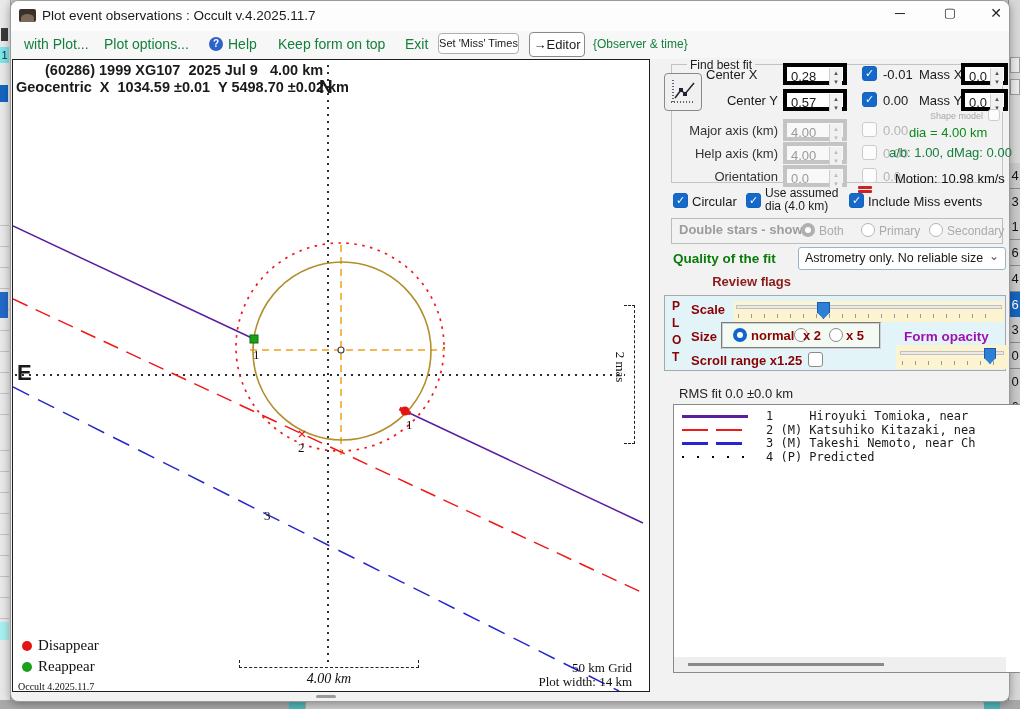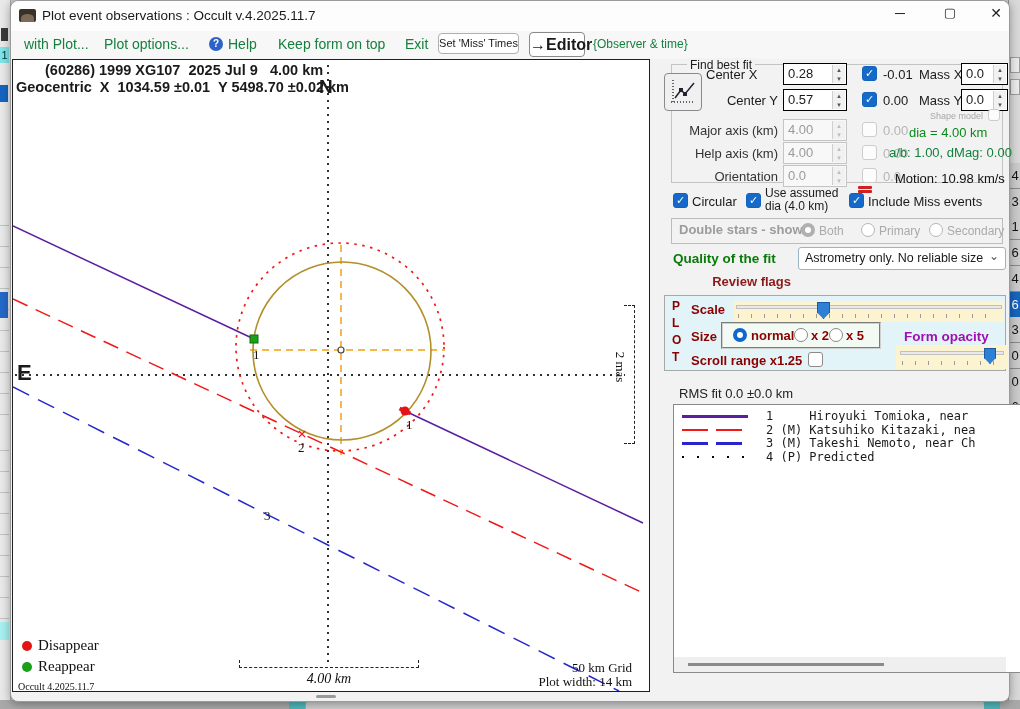--- a/index.html
+++ b/index.html
@@ -22,21 +22,21 @@
   .mi{font-size:14px;color:#15803d;cursor:default;white-space:nowrap;}
   .btn{background:#fff;border:1px solid #b0b0b0;border-radius:4px;text-align:center;box-sizing:border-box;}
   
   #plot{left:1px;top:58px;width:636px;height:631px;background:#fff;border:1px solid #1f1f1f;}
   .pserif{font-family:"Liberation Serif",serif;color:#111;}
   .ptitle{font-weight:bold;font-size:14.5px;white-space:pre;}
   .dotv{width:2px;background:repeating-linear-gradient(to bottom,#2e2e2e 0 2px,transparent 2px 7px);}
   .doth{height:2px;background:repeating-linear-gradient(to right,#2e2e2e 0 2px,transparent 2px 7px);}
   
   .lbl{white-space:nowrap;}
-  .tb{background:#fff;border:1px solid #000000;box-sizing:border-box;font-size:13px;padding:2px 15px 0 4px;}
+  .tb{background:#fff;border:4px solid #000000;box-sizing:border-box;font-size:13px;padding:2px 15px 0 4px;}
   .tb.dis{color:#9a9a9a;background:#f8f8f8;border-color:#c4c4c4;}
   .spin{position:absolute;right:1px;top:1px;bottom:1px;width:13px;display:flex;flex-direction:column;}
   .spin i{flex:1;font-style:normal;font-size:7px;line-height:9px;text-align:center;color:#555;
           background:#f1f1f1;border-left:1px solid #cfcfcf;}
   .spin i.up::after{content:"▴";} .spin i.dn::after{content:"▾";}
   .tb.dis .spin i{color:#bbb;}
   .cb{width:15px;height:15px;box-sizing:border-box;border-radius:3px;}
   .cb.on{background:#1569c8;border:1px solid #1163bd;color:#fff;font-size:11px;line-height:13px;text-align:center;}
   .cb.on::after{content:"✓";}
   .cb.off{background:#fff;border:1px solid #8a8a8a;}
@@ -112,21 +112,21 @@
   </div>
 
   <div id="menubar" class="abs">
     <div class="abs mi" style="left:13px;top:5px;">with Plot...</div>
     <div class="abs mi" style="left:93px;top:5px;">Plot options...</div>
     <div class="abs" style="left:198px;top:6px;width:14px;height:14px;border-radius:50%;background:#2d62c8;color:#fff;font-size:10px;font-weight:bold;text-align:center;line-height:14px;">?</div>
     <div class="abs mi" style="left:217px;top:5px;">Help</div>
     <div class="abs mi" style="left:267px;top:5px;">Keep form on top</div>
     <div class="abs mi" style="left:394px;top:5px;">Exit</div>
     <div class="abs btn" style="left:427px;top:2px;width:81px;height:21px;font-size:11px;line-height:19px;">Set 'Miss' Times</div>
-    <div class="abs btn" style="left:518px;top:1px;width:56px;height:25px;font-weight:bold;font-size:16px;line-height:23px;border-color:#8a8a8a;">→Editor</div>
+    <div class="abs btn" style="left:518px;top:1px;width:56px;height:25px;font-weight:normal;font-size:13px;line-height:23px;border-color:#8a8a8a;">→Editor</div>
     <div class="abs mi" style="left:582px;top:6px;font-size:12px;">{Observer &amp; time}</div>
   </div>
 
   <div id="plot" class="abs">
     <div class="abs dotv" style="left:314px;top:5px;height:598px;"></div>
     <div class="abs doth" style="left:2px;top:314px;width:610px;"></div>
 
     <svg id="plot-svg" class="abs" style="left:0;top:0;" width="636" height="631">
         <circle cx="327" cy="287" r="104" fill="none" stroke="#f01818" stroke-width="1.7" stroke-dasharray="2.5,5.5"></circle>
         <line x1="328" y1="185" x2="328" y2="395" stroke="#f4b84e" stroke-width="2" stroke-dasharray="7,5"></line>
@@ -276,21 +276,21 @@
   <div class="abs yellow" style="left:723px;top:300px;width:270px;height:21px;">
     <div class="abs groove" style="left:2px;top:4px;width:264px;"></div>
     <div class="abs ticks" style="left:4px;top:13px;width:260px;"></div>
     <div class="abs thumb" style="left:83px;top:1px;width:11px;height:15px;"></div>
   </div>
   <div class="abs dred lbl" style="left:680px;top:328px;">Size</div>
   <div class="abs" style="left:710px;top:321px;width:160px;height:27px;background:#f3faf3;border:2px groove #cfcfcf;box-sizing:border-box;">
     <span class="abs radio sel" style="left:10px;top:4px;"></span>
     <span class="abs dred lbl" style="left:28px;top:4px;">normal</span>
     <span class="abs radio" style="left:71px;top:4px;"></span>
-    <span class="abs dred lbl" style="left:88px;top:4px;">x 2</span>
+    <span class="abs dred lbl" style="left:80px;top:4px;">x 2</span>
     <span class="abs radio" style="left:106px;top:4px;"></span>
     <span class="abs dred lbl" style="left:123px;top:4px;">x 5</span>
   </div>
   <div class="abs lbl" style="left:893px;top:328px;font-weight:bold;color:#a010b0;font-size:13.5px;">Form opacity</div>
   <div class="abs yellow" style="left:885px;top:344px;width:112px;height:24px;">
     <div class="abs groove" style="left:4px;top:6px;width:102px;"></div>
     <div class="abs ticks" style="left:6px;top:16px;width:98px;"></div>
     <div class="abs thumb" style="left:88px;top:3px;width:10px;height:14px;"></div>
   </div>
   <div class="abs dred lbl" style="left:680px;top:352px;">Scroll range x1.25</div>

